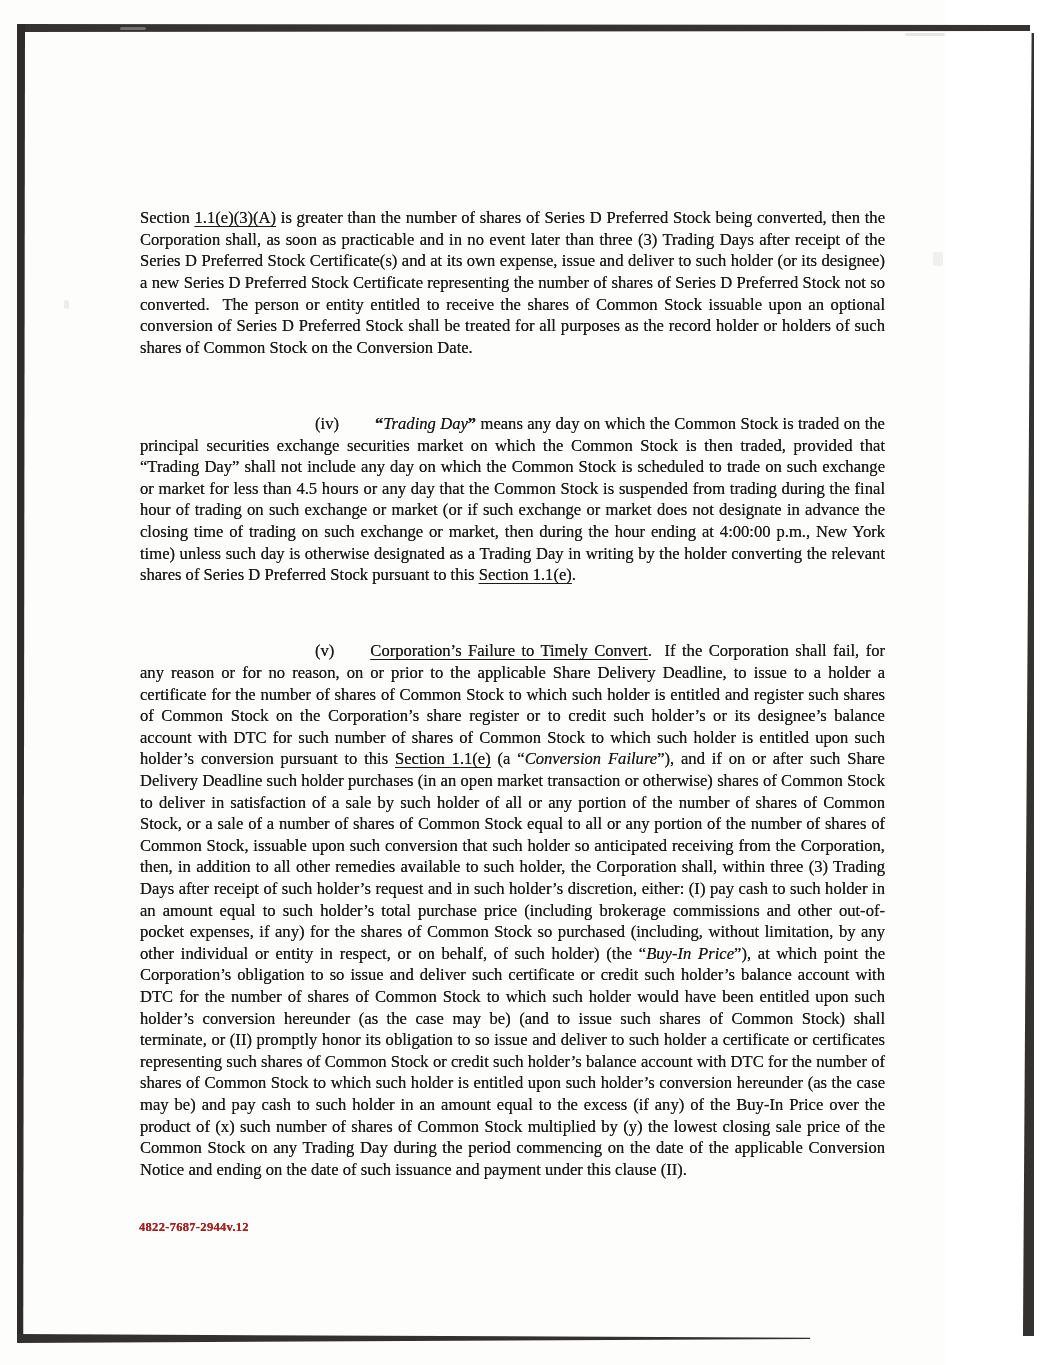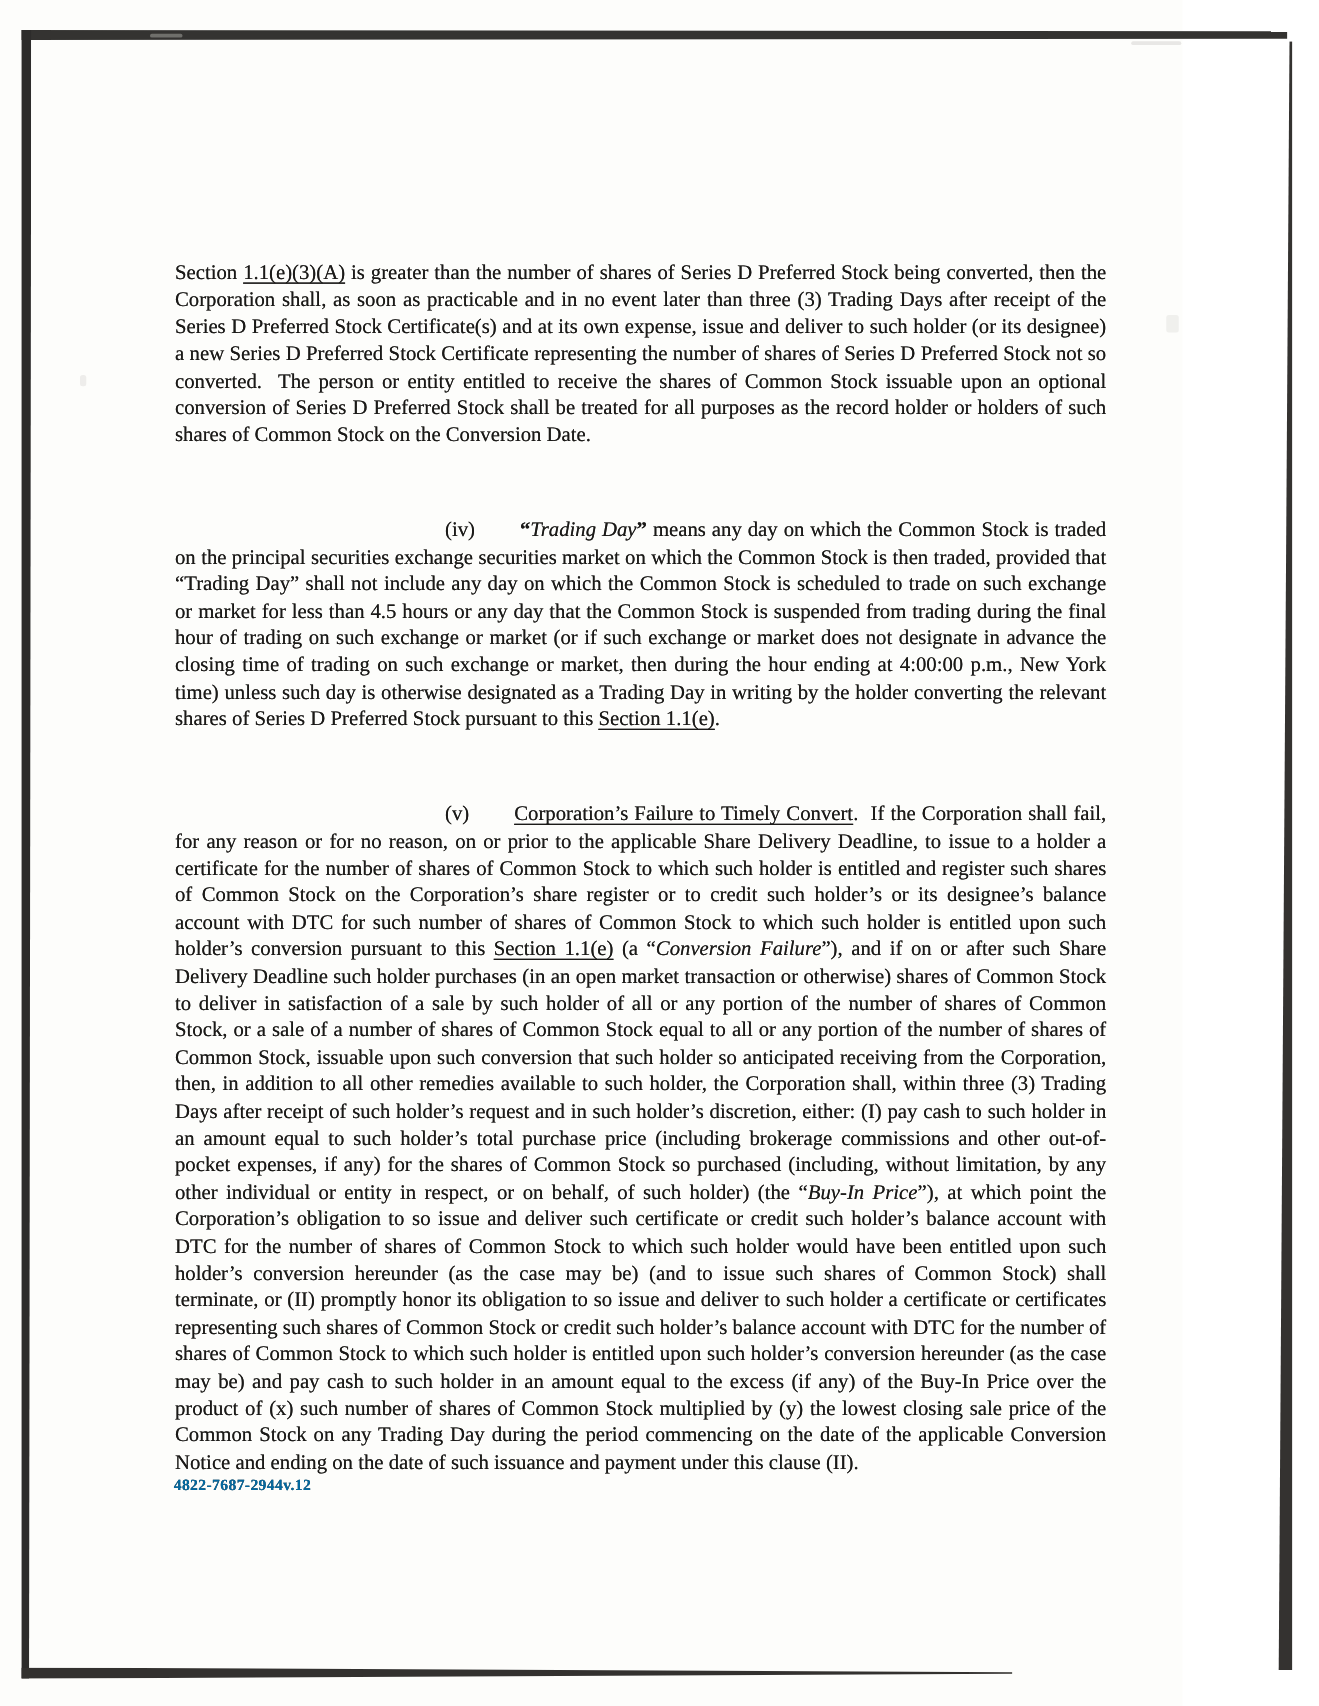--- a/index.html
+++ b/index.html
@@ -45,27 +45,27 @@
   .content{
     position:absolute;left:140px;top:164px;width:745px;
     color:#1b1a18;
     font-size:16.6px;line-height:21.6px;
     text-align:justify;
     text-shadow:0 0 .5px rgba(25,24,22,.85);
     white-space:pre-wrap;
   }
   .para{margin:0 0 11.5px 0;}
   .para.indent{text-indent:175px;}
-  .marker{padding-right:36px;margin-left:41px;}
+  .marker{padding-right:36px;}
   .u{text-decoration:underline;text-underline-offset:2.5px;}
   .bi{font-weight:normal;font-style:italic;}
   .b{font-weight:bold;}
   .footer-id{
-    position:absolute;left:139px;top:1181px;
-    color:#0369a1;
+    position:absolute;left:139px;top:1220px;
+    color:#b91c1c;
     font-size:12.5px;font-weight:bold;
     letter-spacing:.3px;
     font-family:"Liberation Serif","DejaVu Serif",serif;
     text-shadow:0 0 .4px rgba(25,24,22,.9);
   }
 </style>
 </head>
 <body>
 
 <div class="page">

